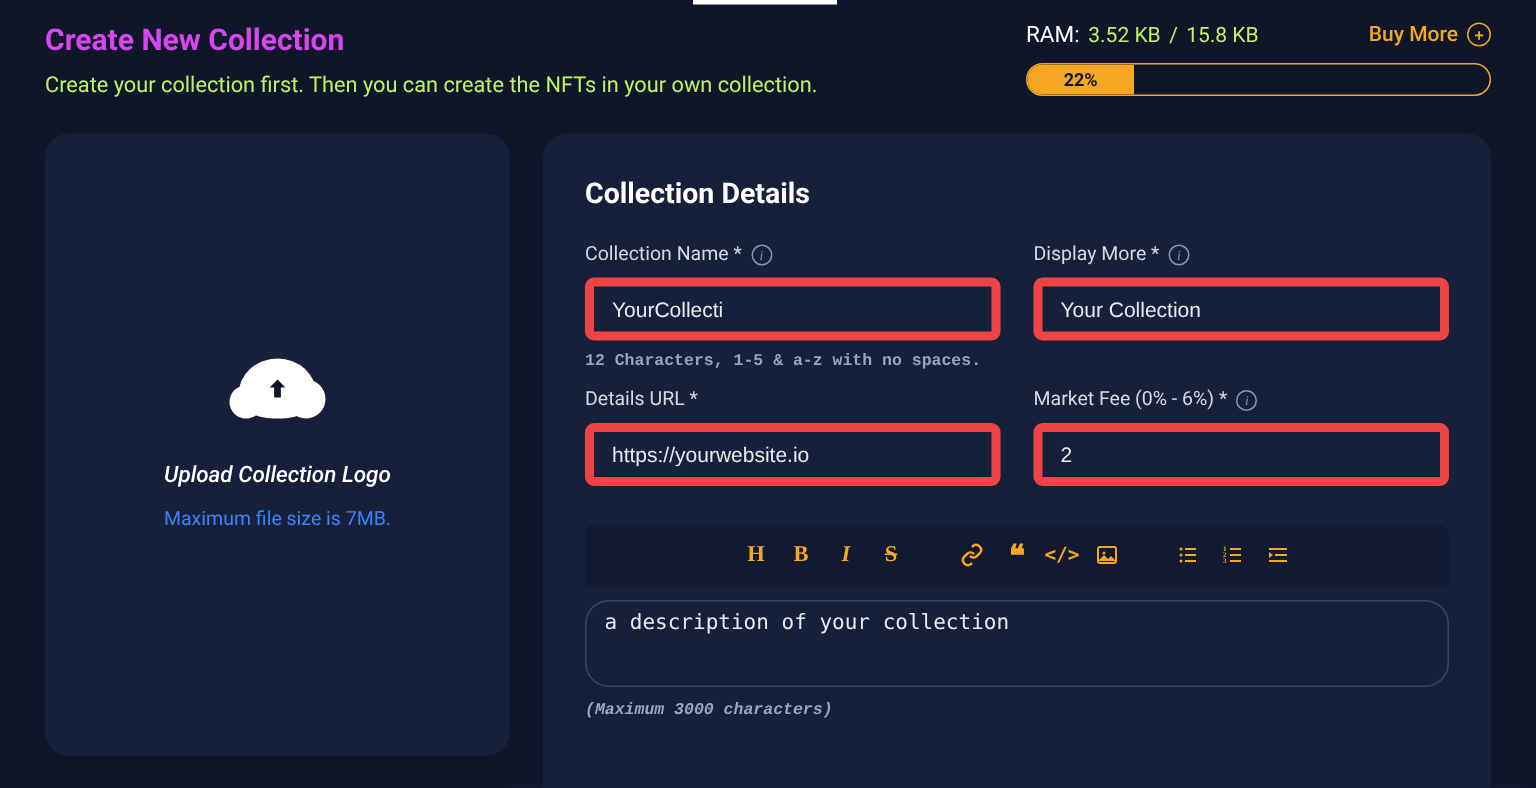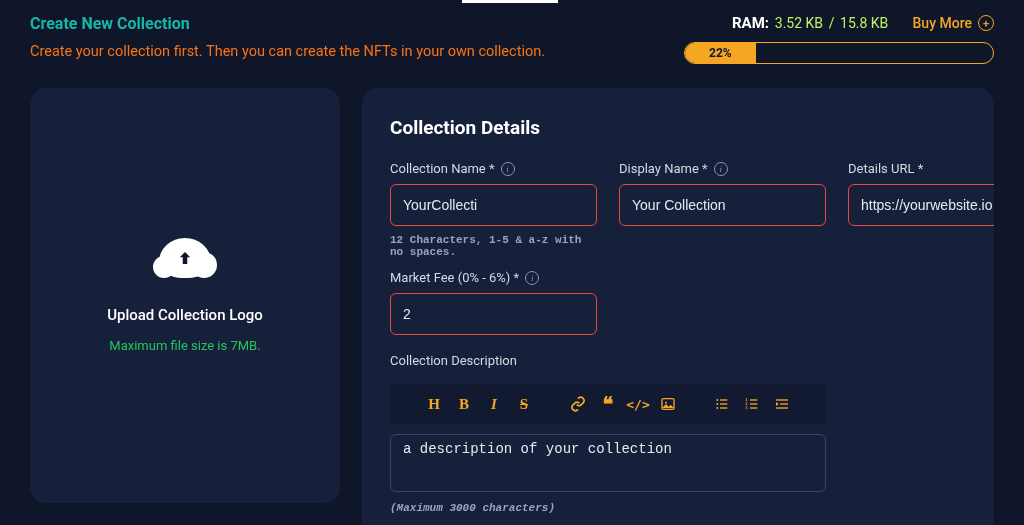--- a/index.html
+++ b/index.html
@@ -16,37 +16,37 @@
   width: 96px; height: 3px;
   background: #ffffff;
 }
 .header-row {
   display: flex;
   justify-content: space-between;
   padding: 14px 30px 0 30px;
 }
 .header-left { flex: 1; }
 .page-title {
-  font-size: 16px; font-weight: 700; color: #14b8a6;
+  font-size: 20px; font-weight: 700; color: #d946ef;
   margin-bottom: 10px;
 }
 .page-subtitle {
-  font-size: 14.5px; color: #f97316;
+  font-size: 14.5px; color: #bef264;
 }
 .header-right {
   display: flex; flex-direction: column;
   align-items: stretch;
   width: 310px;
 }
 .ram-row {
   display: flex; justify-content: space-between; align-items: center;
   margin-bottom: 10px;
 }
 .ram-label-group { font-size: 15px; color: #fff; }
-.ram-label-group b { font-weight: 700; margin-left: 48px; }
+.ram-label-group b { font-weight: 400; }
 .ram-values { font-weight: 400; color: #bef264; margin-left: 2px; font-size:14px;}
 .buy-more {
   color: #f5a623; font-size: 14px; font-weight: 500;
   display: flex; align-items: center; gap: 6px;
   cursor: pointer;
   justify-content: center;
 }
 .plus-circle {
   width: 16px; height: 16px; border: 1.5px solid #f5a623;
   border-radius: 50%; display:flex; align-items:center; justify-content:center;
@@ -92,47 +92,47 @@
   content:""; position:absolute; background:#fff; border-radius:50%;
 }
 .cloud-wrap::before { width:22px; height:22px; left:-6px; bottom:0; }
 .cloud-wrap::after  { width:26px; height:26px; right:-6px; bottom:0; }
 .cloud-arrow {
   position: relative; z-index:1;
   width: 20px; height: 20px;
   display:flex; align-items:center; justify-content:center;
 }
 .cloud-arrow svg { display:block; }
-.upload-title { font-size: 15px; color:#fff; margin-bottom:14px; font-weight:500;}
-.upload-sub { font-size: 13px; color: #22c55e; }
+.upload-title { font-size: 15px; color:#fff; margin-bottom:14px; font-weight:500;font-style:italic;}
+.upload-sub { font-size: 13px; color: #3b82f6; }
 .details-card {
   flex: 1; height: 469px;
   overflow: hidden;
 }
 .section-title {
   font-size: 19px; font-weight:700; color:#fff; margin-bottom: 22px;
 }
 .form-grid {
   display: grid;
-  grid-template-columns: 1fr 1fr 1fr;
+  grid-template-columns: 1fr 1fr;
   gap: 12px 22px;
 }
 .form-cell { display:flex; flex-direction:column; }
 .form-label {
   font-size: 13px; color: #d6d9e2; margin-bottom: 8px;
   display:flex; align-items:center; gap:6px;
 }
 .info-icon {
   width:14px; height:14px; border:1.2px solid #8a94b3; border-radius:50%;
   display:inline-flex; align-items:center; justify-content:center;
   font-size:9px; color:#8a94b3; font-family: serif; font-style:italic;
 }
 .input {
   background: transparent;
-  border: 1px solid #ef4444;
+  border: 6px solid #ef4444;
   border-radius: 6px;
   height: 42px;
   padding: 0 12px;
   color: #e8eaf0; font-size: 14px;
   outline: none;
 }
 .input::placeholder { color: #6b7593; }
 .helper-text {
   font-family: "Courier New", monospace;
   font-size: 11px; color:#9aa3bf; margin-top: 8px; font-weight:700;
@@ -152,25 +152,25 @@
   display:flex; align-items:center; justify-content:center;
   color: #f5a623; font-weight:700; font-size: 15px;
   cursor: pointer; border-radius:4px;
   font-family: Georgia, serif;
 }
 .tb-spacer { width: 18px; }
 .desc-input {
   background: transparent;
   border: 1px solid #3a4566;
   border-top: 1px solid #3a4566;
-  border-radius: 6px;
+  border-radius: 16px;
   height: 58px; margin-top: 10px;
   padding: 6px 12px;
   color: #e8eaf0; font-size: 14px;
-  resize: none; outline:none;font-family:Liberation Mono, monospace;
+  resize: none; outline:none;
 }
 .max-chars {
   font-family: "Courier New", monospace;
   font-size: 11px; color:#9aa3bf; margin-top: 10px; font-weight:700;font-style:italic;
 }
 </style>
 </head>
 <body>
 
 <div class="top-indicator"></div>
@@ -222,21 +222,21 @@
         <label class="form-label">
           <span>Collection Name *</span>
           <span class="info-icon">i</span>
         </label>
         <input class="input" value="YourCollecti" style="">
         <div class="helper-text">12 Characters, 1-5 &amp; a-z with no spaces.</div>
       </div>
 
       <div class="form-cell">
         <label class="form-label">
-          <span>Display Name *</span>
+          <span>Display More *</span>
           <span class="info-icon">i</span>
         </label>
         <input class="input" value="Your Collection" style="">
       </div>
 
       <div class="form-cell">
         <label class="form-label">
           <span>Details URL *</span>
         </label>
         <input class="input" value="https://yourwebsite.io" style="">
@@ -244,23 +244,20 @@
 
       <div class="form-cell">
         <label class="form-label">
           <span>Market Fee (0% - 6%) *</span>
           <span class="info-icon">i</span>
         </label>
         <input class="input" value="2" style="">
       </div>
 
       <div class="form-cell desc-cell">
-        <label class="form-label">
-          <span>Collection Description</span>
-        </label>
 
         <div class="toolbar">
           <div class="tb-group">
             <div class="tb-btn">H</div>
             <div class="tb-btn">B</div>
             <div class="tb-btn" style="font-style:italic">I</div>
             <div class="tb-btn" style="text-decoration:line-through">S</div>
           </div>
           <div class="tb-spacer"></div>
           <div class="tb-group">

